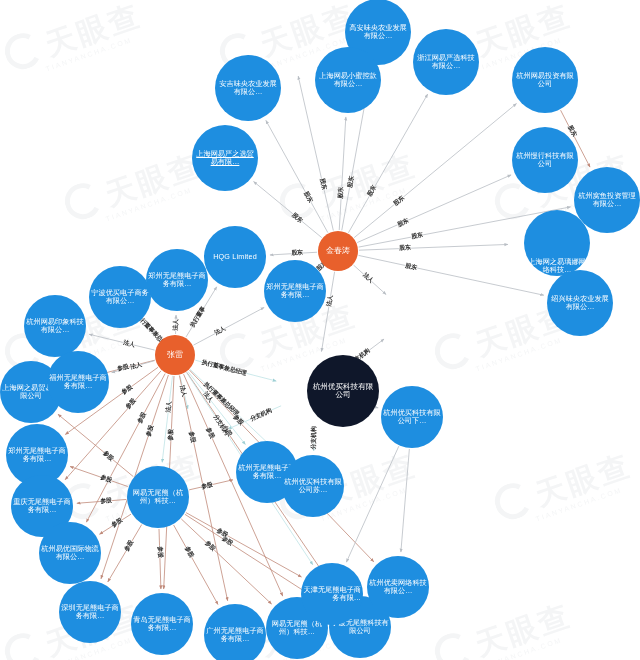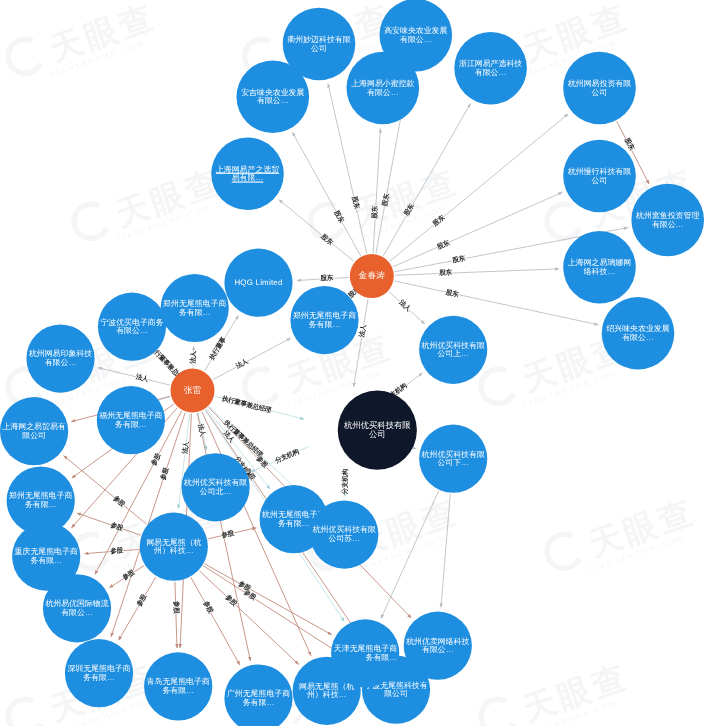--- a/index.html
+++ b/index.html
@@ -214,23 +214,20 @@
       <div class="edge-label" style="left: 129.014px; top: 546.021px; transform: translate(-50%, -50%) rotate(-59.4deg);">参股</div>
       <div class="edge-label" style="left: 159.735px; top: 552.074px; transform: translate(-50%, -50%) rotate(88.2deg);">参股</div>
       <div class="edge-label" style="left: 188.873px; top: 552.331px; transform: translate(-50%, -50%) rotate(60.8deg);">参股</div>
       <div class="edge-label" style="left: 209.815px; top: 545.833px; transform: translate(-50%, -50%) rotate(43.3deg);">参股</div>
       <div class="edge-label" style="left: 226.893px; top: 541.337px; transform: translate(-50%, -50%) rotate(32.8deg);">参股</div>
       <div class="edge-label" style="left: 221.808px; top: 532.571px; transform: translate(-50%, -50%) rotate(29.1deg);">参股</div>
       <div class="edge-label" style="left: 207.214px; top: 485.712px; transform: translate(-50%, -50%) rotate(-12.9deg);">参股</div>
     </div>
 
   <div id="nodes">
-      <div class="node node-company" style="left: 257px; top: 7px; width: 66px; height: 66px; font-size: 7.2px;">
-        <span>衢州妙迈科技有限公司</span>
-      </div>
       <div class="node node-company" style="left: 345px; top: -1px; width: 66px; height: 66px; font-size: 7.2px;">
         <span>高安味央农业发展有限公…</span>
       </div>
       <div class="node node-company" style="left: 215px; top: 55px; width: 66px; height: 66px; font-size: 7.2px;">
         <span>安吉味央农业发展有限公…</span>
       </div>
       <div class="node node-company" style="left: 315px; top: 47px; width: 66px; height: 66px; font-size: 7.2px;">
         <span>上海网易小蜜控款有限公…</span>
       </div>
       <div class="node node-company" style="left: 413px; top: 29px; width: 66px; height: 66px; font-size: 7.2px;">
@@ -241,38 +238,35 @@
       </div>
       <div class="node node-company" style="left: 192px; top: 125px; width: 66px; height: 66px; font-size: 7.2px; text-decoration: underline;">
         <span>上海网易严之选贸易有限…</span>
       </div>
       <div class="node node-company" style="left: 512px; top: 127px; width: 66px; height: 66px; font-size: 7.2px;">
         <span>杭州慢行科技有限公司</span>
       </div>
       <div class="node node-company" style="left: 574px; top: 167px; width: 66px; height: 66px; font-size: 7.2px;">
         <span>杭州窝鱼投资管理有限公…</span>
       </div>
-      <div class="node node-company" style="left: 512px; top: 210px; width: 66px; height: 66px; font-size: 7.2px;">
+      <div class="node node-company" style="left: 524px; top: 210px; width: 66px; height: 66px; font-size: 7.2px; align-items: flex-end;">
         <span>上海网之易璃娜网络科技…</span>
       </div>
       <div class="node node-company" style="left: 547px; top: 270px; width: 66px; height: 66px; font-size: 7.2px;">
         <span>绍兴味央农业发展有限公…</span>
       </div>
       <div class="node node-company node-latin" style="left: 204px; top: 226px; width: 62px; height: 62px; font-size: 7.2px;">
         <span>HQG Limited</span>
       </div>
       <div class="node node-company" style="left: 146px; top: 249px; width: 62px; height: 62px; font-size: 7.2px;">
         <span>郑州无尾熊电子商务有限…</span>
       </div>
       <div class="node node-company" style="left: 264px; top: 260px; width: 62px; height: 62px; font-size: 7.2px;">
         <span>郑州无尾熊电子商务有限…</span>
       </div>
-      <div class="node node-company" style="left: 381px; top: 287px; width: 62px; height: 62px; font-size: 7.2px;">
-        <span>杭州优买科技有限公司上…</span>
-      </div>
       <div class="node node-company" style="left: 89px; top: 266px; width: 62px; height: 62px; font-size: 7.2px;">
         <span>宁波优买电子商务有限公…</span>
       </div>
       <div class="node node-company" style="left: 24px; top: 295px; width: 62px; height: 62px; font-size: 7.2px;">
         <span>杭州网易印象科技有限公…</span>
       </div>
       <div class="node node-person" style="left: 318px; top: 231px; width: 40px; height: 40px; font-size: 8px;">
         <span>金春涛</span>
       </div>
       <div class="node node-person" style="left: 155px; top: 335px; width: 40px; height: 40px; font-size: 8px;">
@@ -280,25 +274,22 @@
       </div>
       <div class="node node-core" style="left: 279px; top: 355px; width: 72px; height: 72px; font-size: 7.6px;">
         <span>杭州优买科技有限公司</span>
       </div>
       <div class="node node-company" style="left: 381px; top: 386px; width: 62px; height: 62px; font-size: 7.2px;">
         <span>杭州优买科技有限公司下…</span>
       </div>
       <div class="node node-company" style="left: 0px; top: 361px; width: 62px; height: 62px; font-size: 7.2px;">
         <span>上海网之易贸易有限公司</span>
       </div>
-      <div class="node node-company" style="left: 47px; top: 351px; width: 62px; height: 62px; font-size: 7.2px; margin-left: 41px;">
+      <div class="node node-company" style="left: 47px; top: 351px; width: 62px; height: 62px; font-size: 7.2px;">
         <span>福州无尾熊电子商务有限…</span>
-      </div>
-      <div class="node node-company" style="left: 165px; top: 412px; width: 62px; height: 62px; font-size: 7.2px;">
-        <span>杭州优买科技有限公司北…</span>
       </div>
       <div class="node node-company" style="left: 6px; top: 424px; width: 62px; height: 62px; font-size: 7.2px;">
         <span>郑州无尾熊电子商务有限…</span>
       </div>
       <div class="node node-company" style="left: 11px; top: 475px; width: 62px; height: 62px; font-size: 7.2px;">
         <span>重庆无尾熊电子商务有限…</span>
       </div>
       <div class="node node-company" style="left: 39px; top: 522px; width: 62px; height: 62px; font-size: 7.2px;">
         <span>杭州易优国际物流有限公…</span>
       </div>

